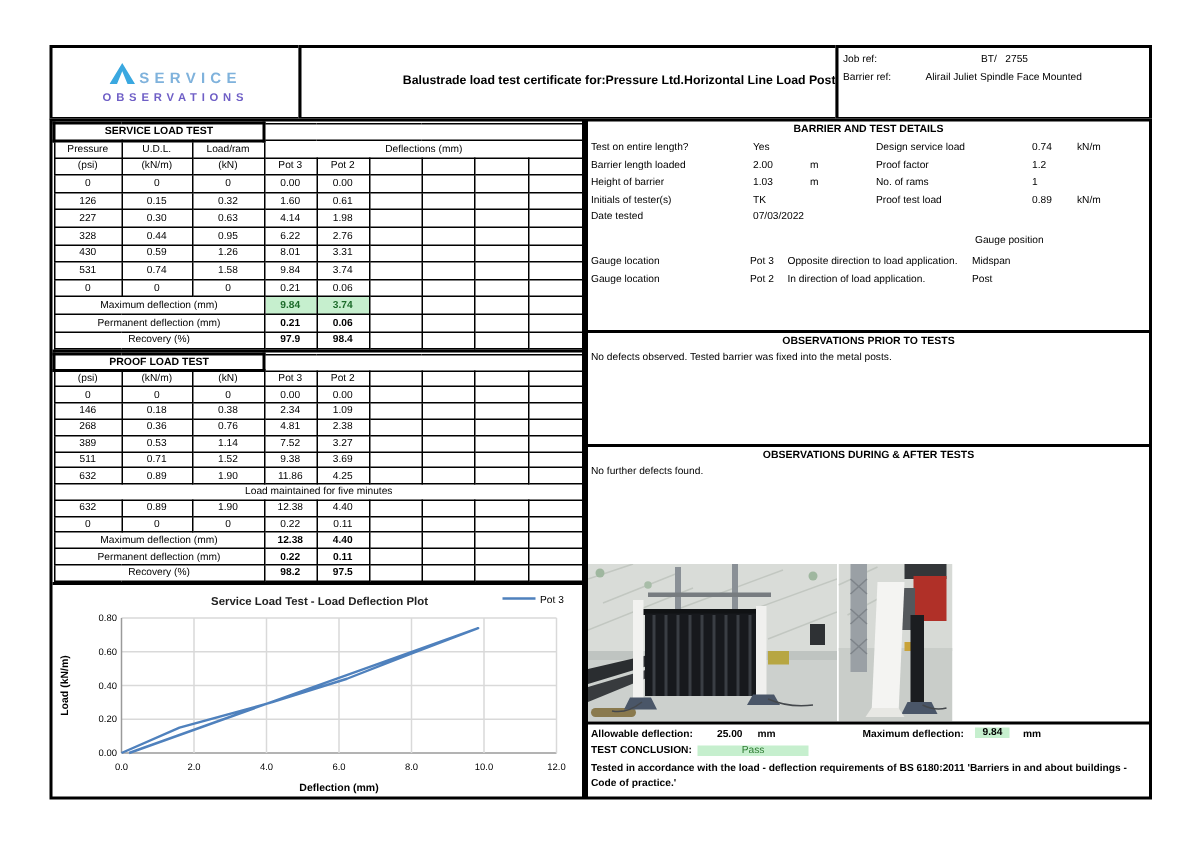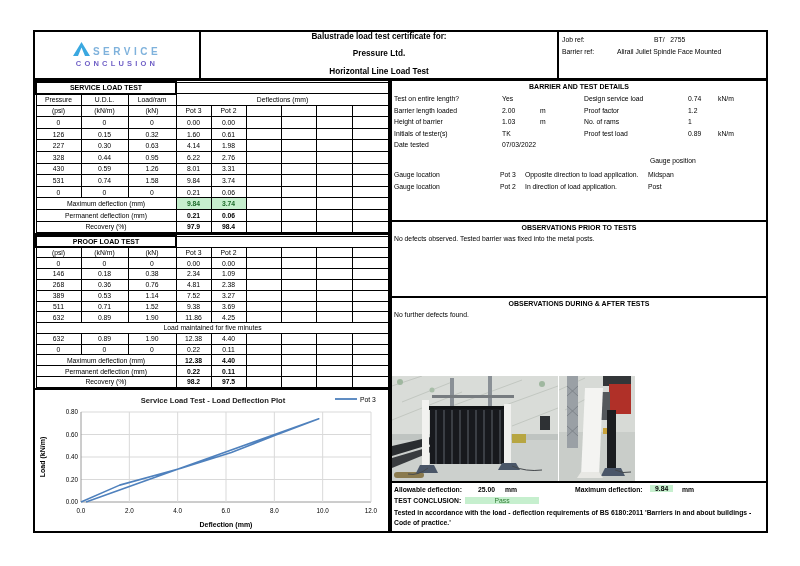--- a/index.html
+++ b/index.html
@@ -4,21 +4,21 @@
 <style>
   html,body{margin:0;padding:0}
   body{width:800px;height:566px;background:#fff;font-family:"Liberation Sans",sans-serif;color:#000;position:relative;overflow:hidden;font-size:6.8px}
   .box{position:absolute;border:2px solid #000;box-sizing:border-box;background:#fff}
   .b{font-weight:bold}
   
   #hdr-logo{left:33px;top:30px;width:168px;height:50px;display:flex;flex-direction:column;align-items:center;justify-content:center}
   .logo-row{display:flex;align-items:flex-end;gap:3px}
   .logo-ccolade{color:#7fb2dc;font-size:10px;letter-spacing:3.5px;font-weight:bold}
   .logo-meas{color:#6f5fc6;font-size:7.5px;letter-spacing:3.2px;font-weight:bold;margin-top:2px}
-  #hdr-title{left:199px;top:30px;width:360px;height:50px;display:flex;flex-direction:column;align-items:center;justify-content:space-between;padding-bottom:1px}
+  #hdr-title{left:199px;top:30px;width:360px;height:50px;display:flex;flex-direction:row;align-items:center;justify-content:flex-end;padding-bottom:1px}
   #hdr-title div{font-weight:bold;font-size:8.2px;line-height:1.25}
   #hdr-refs{left:557px;top:30px;width:211px;height:50px}
   .ref-line{position:absolute;left:3px;font-size:6.8px}
   .ref-val{position:absolute;font-size:6.8px;white-space:pre}
   
   #left-col{left:33px;top:79px;width:357px;height:454px}
   table.lt{border-collapse:collapse;table-layout:fixed;width:353px}
   .lt td{border:1px solid #000;font-size:6.8px;text-align:center;padding:0;line-height:1.05;overflow:hidden;white-space:nowrap}
   .lt .ttl{border:2px solid #000;font-weight:bold;font-size:7px}
   .svc tr{height:11.6px}
@@ -42,27 +42,27 @@
 
 <div class="box" id="hdr-logo">
   <div class="logo-row">
     <span>
       <svg width="17" height="14" viewBox="0 0 34 28">
           <polygon points="0,28 17,0 34,28 24,28 17,11 10,28" fill="#3aa8e0"></polygon>
         </svg>
     </span>
     <span class="logo-ccolade">SERVICE</span>
   </div>
-  <div class="logo-meas">CONCLUSION</div>
+  <div class="logo-meas">OBSERVATIONS</div>
 </div>
 
 <div class="box" id="hdr-title">
   <div>Balustrade load test certificate for:</div>
   <div>Pressure Ltd.</div>
-  <div>Horizontal Line Load Test</div>
+  <div>Horizontal Line Load Post</div>
 </div>
 
 <div class="box" id="hdr-refs">
   <span class="ref-line" style="top:4px">Job ref:</span>
   <span class="ref-val" style="top:4px;left:95px">BT/   2755</span>
   <span class="ref-line" style="top:16px">Barrier ref:</span>
   <span class="ref-val" style="top:16px;left:58px">Alirail Juliet Spindle Face Mounted</span>
 </div>
 
 <div class="box" id="left-col">

